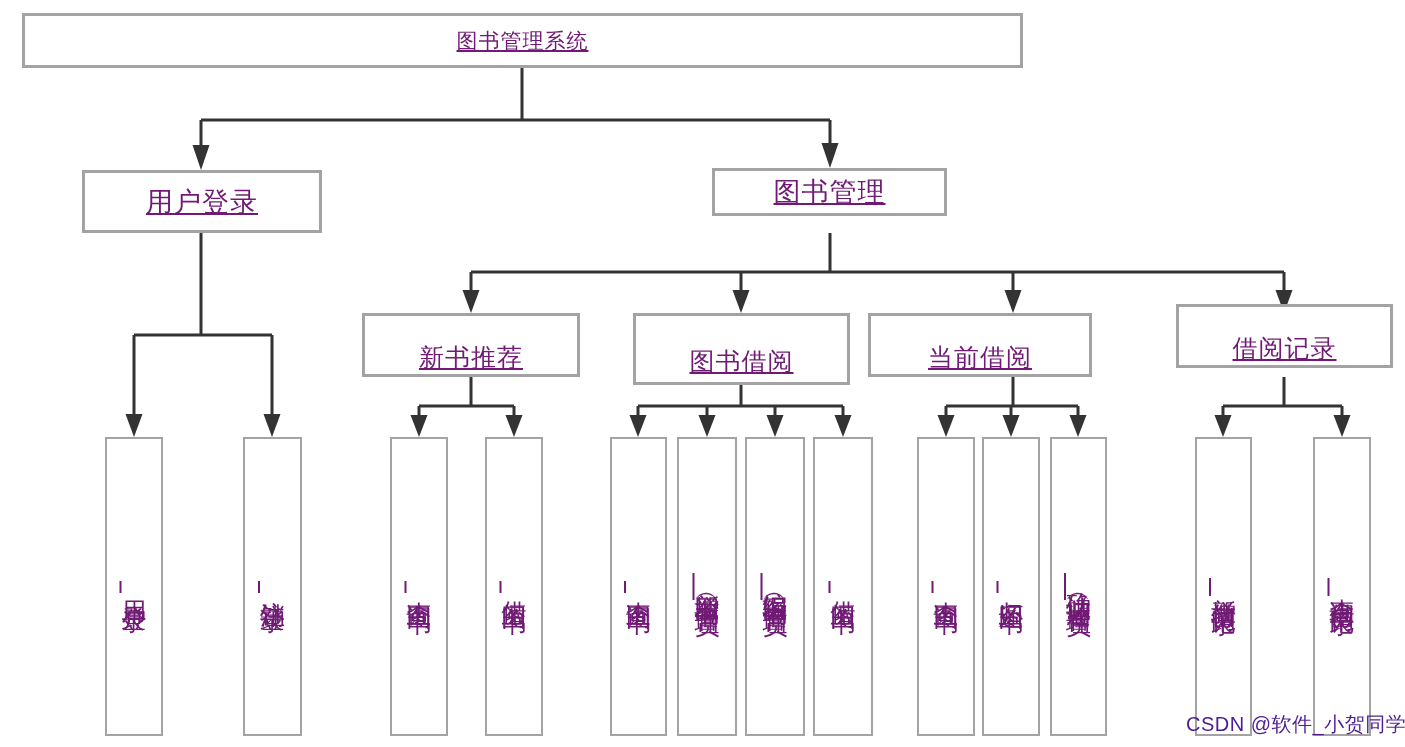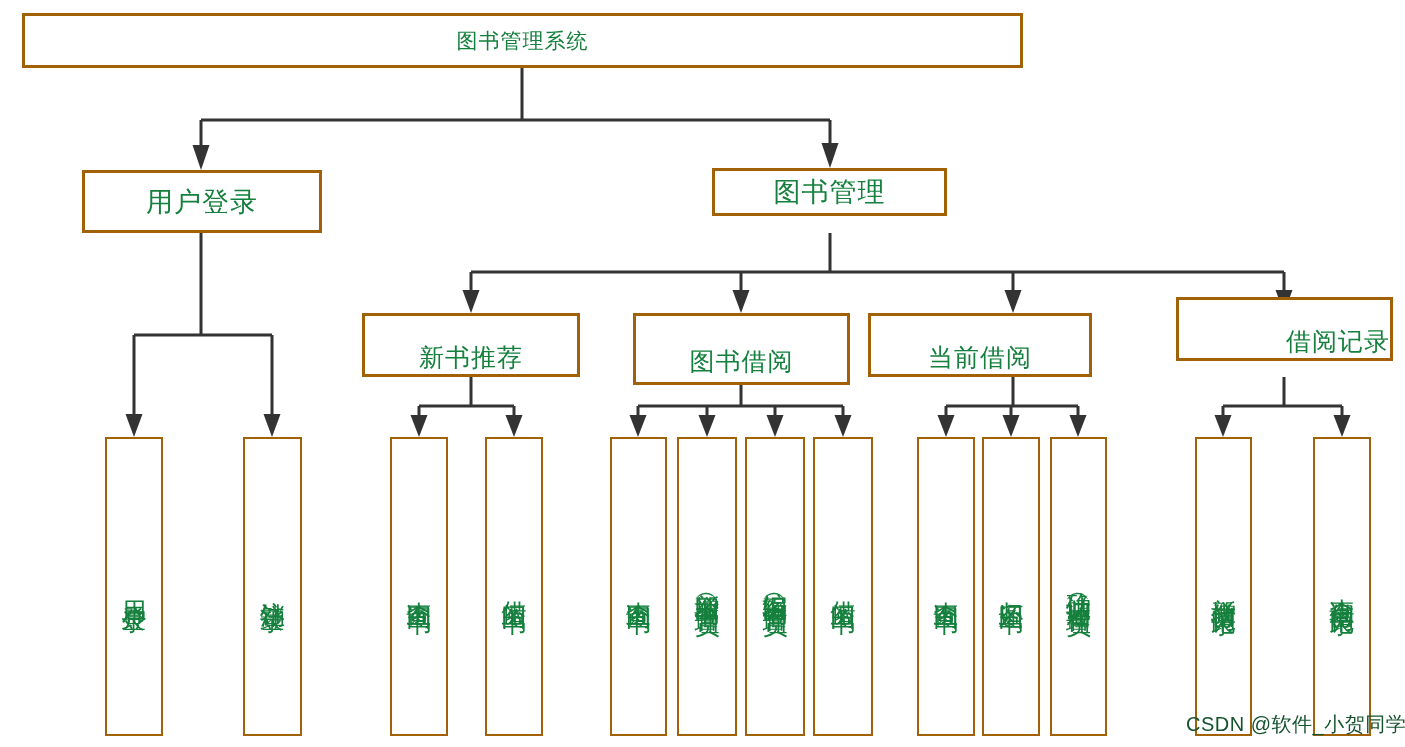--- a/index.html
+++ b/index.html
@@ -16,47 +16,48 @@
     left: 0; top: 0;
     width: 1405px; height: 747px;
     z-index: 1;
   }
   .connectors path { stroke: #333333; stroke-width: 3; fill: none; }
   .connectors polygon { fill: #333333; stroke: none; }
   .node {
     position: absolute;
     box-sizing: border-box;
     background: #ffffff;
-    border: 3px solid #a16207;
-    color: #15803d;
+    border: 3px solid #a3a3a3;
+    color: #701a75;
     display: flex;
     align-items: center;
     justify-content: center;
     z-index: 2;
     text-align: center;
     white-space: nowrap;
+    text-decoration: underline;
   }
   .lvl-root .label { font-size: 21px; letter-spacing: 1px; }
   .lvl2 .label      { font-size: 27px; letter-spacing: 1px; }
   .lvl3 .label      { font-size: 25px; letter-spacing: 1px; margin-top: 24px; }
   .leaf { border-width: 2.5px; }
   .leaf .label {
     writing-mode: vertical-rl;
     text-orientation: mixed;
     font-size: 25px;
     letter-spacing: 3px;
     line-height: 1;
     white-space: nowrap;
   }
   .watermark {
     position: absolute;
     left: 1186px;
     top: 711px;
     font-size: 20px;
-    color: #14532d;
+    color: #4c1d95;
     letter-spacing: 0.5px;
     z-index: 5;
     white-space: nowrap;
   }
 </style>
 </head>
 <body>
 
 <div class="stage">
 
@@ -116,21 +117,21 @@
 
   <div class="node lvl3" style="left:362px; top:313px; width:218px; height:64px;">
     <span class="label">新书推荐</span>
   </div>
   <div class="node lvl3" style="left:633px; top:313px; width:217px; height:72px;">
     <span class="label">图书借阅</span>
   </div>
   <div class="node lvl3" style="left:868px; top:313px; width:224px; height:64px;text-align:center;">
     <span class="label">当前借阅</span>
   </div>
-  <div class="node lvl3" style="left:1176px; top:297px; width:217px; height:64px;justify-content:flex-end;">
+  <div class="node lvl3" style="left:1176px; top:304px; width:217px; height:64px;">
     <span class="label">借阅记录</span>
   </div>
 
   <div class="node leaf" style="left:105px; top:437px; width:58px; height:299px;">
     <span class="label">用户登录</span>
   </div>
   <div class="node leaf" style="left:243px; top:437px; width:59px; height:299px;">
     <span class="label">注销登录</span>
   </div>
 

